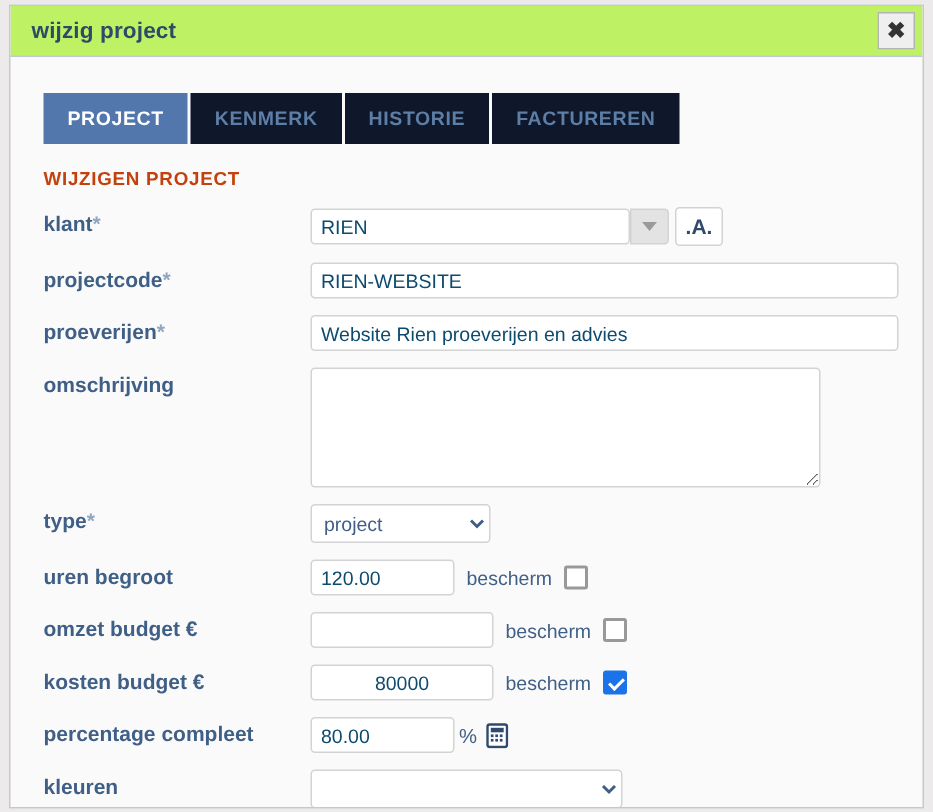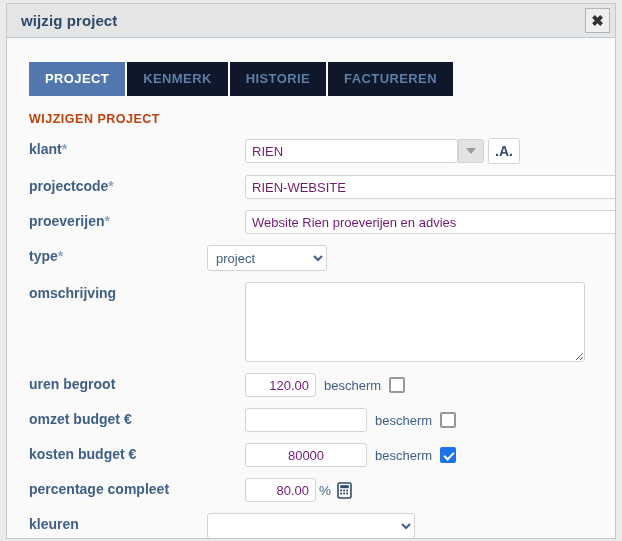--- a/index.html
+++ b/index.html
@@ -24,21 +24,21 @@
     top: 3px;
     width: 610px;
     height: 536px;
     background: #fafafa;
     border: 1px solid #c8c8c8;
     box-sizing: border-box;
     overflow: hidden;
   }
   .titlebar {
     height: 34px;
-    background: #e5e5e5;
+    background: #bef264;
     border-bottom: 1px solid #b9c9da;
     display: flex;
     align-items: center;
     justify-content: space-between;
     padding: 0 5px 0 14px;
     box-sizing: border-box;
   }
   .title-text {
     font-size: 15px;
     font-weight: bold;
@@ -115,33 +115,32 @@
     color: #8fa6c0;
     font-weight: bold;
   }
   .row-field {
     display: flex;
     align-items: center;
   }
   input.txt, textarea.txt {
     font-family: "Liberation Sans", sans-serif;
     font-size: 13px;
-    color: #701a75;
+    color: #0c4a6e;
     background: #ffffff;
     border: 1px solid #d3d3d3;
     border-radius: 3px;
     padding: 3px 6px;
     box-sizing: border-box;
     outline: none;
-    margin-left: 38px;
   }
   input.txt { height: 24px; }
   .w-wide  { width: 392px; }
   .w-combo { width: 213px; border-top-right-radius: 0; border-bottom-right-radius: 0; border-right: none; }
-  .w-num   { width: 71px; text-align: right; }
+  .w-num   { width: 96px; text-align: left; }
   .w-num-med { width: 122px; text-align: center; }
   textarea.txt {
     width: 340px;
     height: 80px;
     resize: vertical;
   }
   .combo-arrow {
     width: 26px;
     height: 24px;
     background: #e3e3e3;
@@ -285,34 +284,34 @@
       <div class="row">
         <div class="row-label">
           <span>proeverijen</span><span class="req">*</span>
         </div>
         <div class="row-field">
           <input class="txt w-wide" type="text" value="Website Rien proeverijen en advies" style="">
         </div>
       </div>
 
       <div class="row">
+        <div class="row-label">omschrijving</div>
+        <div class="row-field">
+          <textarea class="txt" placeholder="" style=""></textarea>
+        </div>
+      </div>
+
+      <div class="row">
         <div class="row-label">
           <span>type</span><span class="req">*</span>
         </div>
         <div class="row-field">
           <select class="sel sel-type">
             <option>project</option>
           </select>
-        </div>
-      </div>
-
-      <div class="row">
-        <div class="row-label">omschrijving</div>
-        <div class="row-field">
-          <textarea class="txt" placeholder="" style=""></textarea>
         </div>
       </div>
 
       <div class="row">
         <div class="row-label">uren begroot</div>
         <div class="row-field">
           <input class="txt w-num" type="text" value="120.00" style="">
           <span class="aux-label">bescherm</span>
           <div class="cbx"></div>
         </div>

